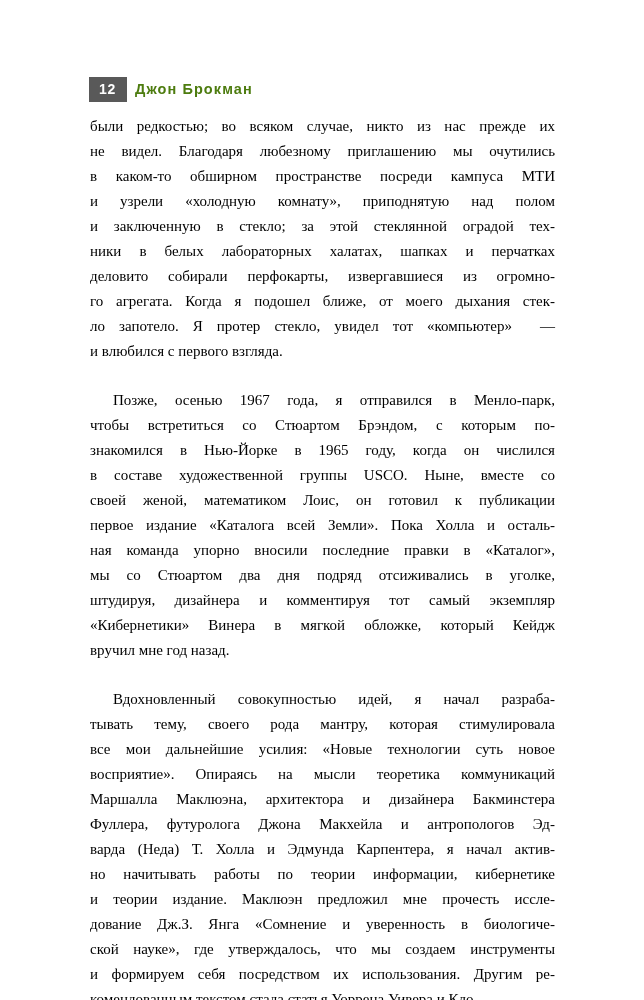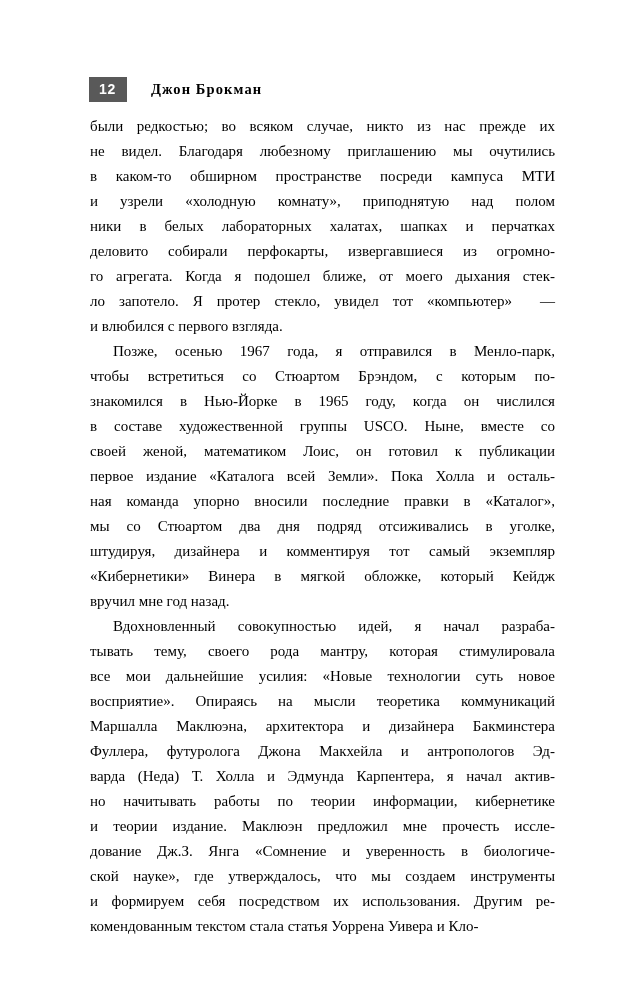--- a/index.html
+++ b/index.html
@@ -41,26 +41,26 @@
     letter-spacing: 0.6px;
     line-height: 1;
     padding: 5px 10px 6px 10px;
     display: inline-block;
     min-width: 18px;
     text-align: left;
     box-sizing: content-box;
   }
 
   .head-author {
-    font-family: Liberation Serif, serif;
+    font-family: Liberation Sans, sans-serif;
     font-weight: bold;
     font-size: 14.5px;
     letter-spacing: 1.1px;
-    color: #000000;
-    margin-left: 24px;
+    color: #4d7c0f;
+    margin-left: 8px;
     white-space: nowrap;
   }
 
   
   .text-block {
     position: absolute;
     left: 90px;
     top: 114px;
     width: 465px;
   }
@@ -85,20 +85,21 @@
     font-size: 15px;
     line-height: 25.0px;
     white-space: pre-wrap;
     font-family: Liberation Serif, serif;
   }
   .line.last {
     text-align-last: left;
   }
   .line.first-indent {
     text-indent: 23px;
+    margin-top: 24px;
   }
 
   .para + .para {
     margin-top: 0;
   }
 </style>
 </head>
 <body>
 
 <div class="page">
@@ -107,20 +108,21 @@
     <span class="folio-badge">12</span>
     <span class="head-author">Джон Брокман</span>
   </div>
 
   <div class="text-block" id="body-text">
       <p class="para">
         <span class="line">были редкостью; во всяком случае, никто из нас прежде их</span>
         <span class="line">не видел. Благодаря любезному приглашению мы очутились</span>
         <span class="line">в каком-то обширном пространстве посреди кампуса МТИ</span>
         <span class="line">и узрели «холодную комнату», приподнятую над полом</span>
+        <span class="line">и заключенную в стекло; за этой стеклянной оградой тех-</span>
         <span class="line">ники в белых лабораторных халатах, шапках и перчатках</span>
         <span class="line">деловито собирали перфокарты, извергавшиеся из огромно-</span>
         <span class="line">го агрегата. Когда я подошел ближе, от моего дыхания стек-</span>
         <span class="line">ло запотело. Я протер стекло, увидел тот «компьютер»  —</span>
         <span class="line last">и влюбился с первого взгляда.</span>
       </p>
       <p class="para">
         <span class="line first-indent">Позже, осенью 1967 года, я отправился в Менло-парк,</span>
         <span class="line">чтобы встретиться со Стюартом Брэндом, с которым по-</span>
         <span class="line">знакомился в Нью-Йорке в 1965 году, когда он числился</span>

